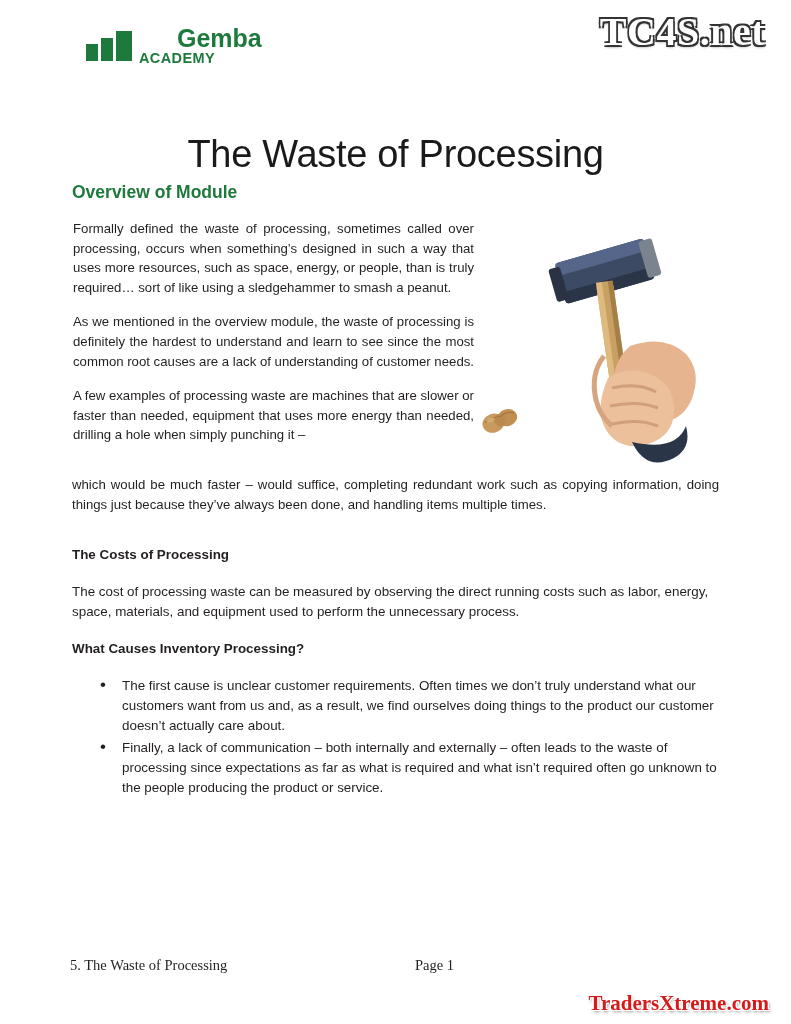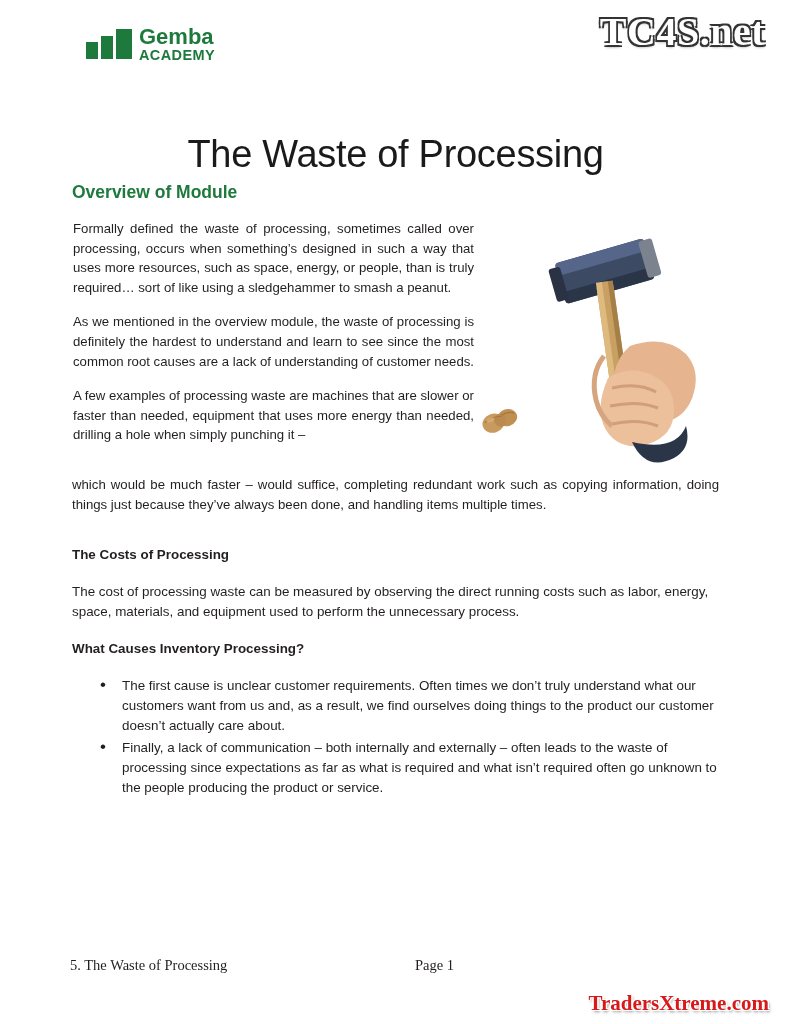--- a/index.html
+++ b/index.html
@@ -37,24 +37,25 @@
     width: 12px;
     background: #1e7a3c;
   }
   .logo-mark .b1 { left: 0px;  height: 17px; }
   .logo-mark .b2 { left: 15px; height: 23px; }
   .logo-mark .b3 { left: 30px; height: 30px; width: 16px; }
   .logo-text {
     line-height: 1.0;
   }
   .logo-gemba {
-    font-size: 22px;
+    font-size: 25px;
     font-weight: bold;
     color: #1e7a3c;
     letter-spacing: 0px;
+    margin-left: 38px;
   }
   .logo-academy {
     font-size: 14.5px;
     font-weight: bold;
     color: #1e7a3c;
     letter-spacing: 0.4px;
   }
 
   .watermark-tc4s {
     position: absolute;

